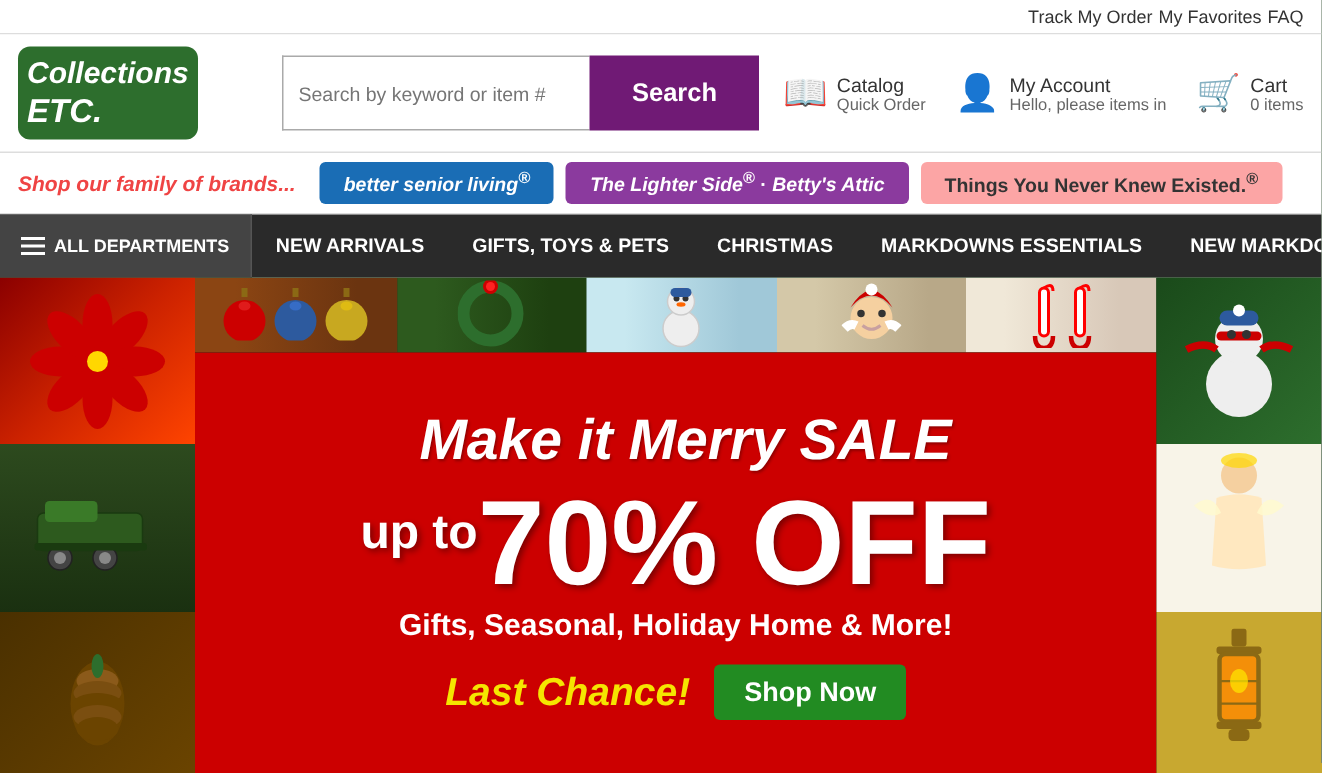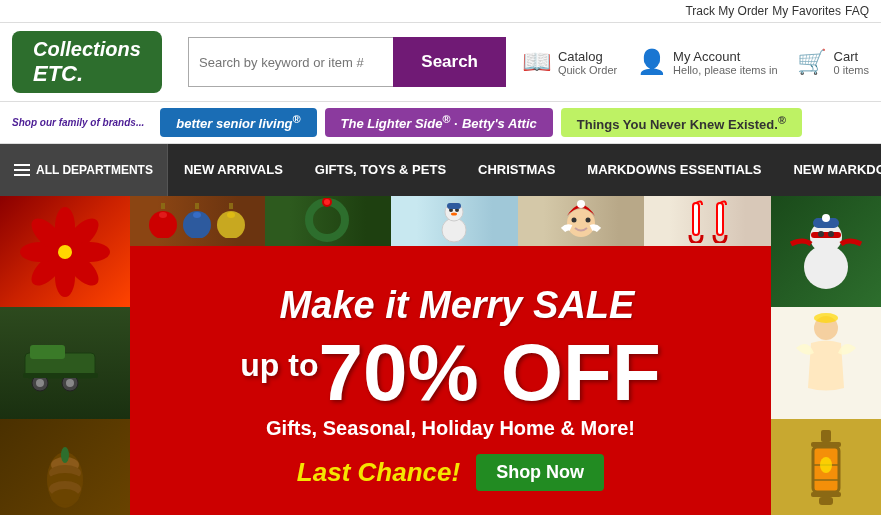--- a/index.html
+++ b/index.html
@@ -31,21 +31,21 @@
       background: #fff;
     }
 
     .logo-area {
       width: 160px;
       flex-shrink: 0;
     }
     .logo-box {
       background: #2d6e2d;
       border-radius: 8px;
-      padding: 6px 21px;
+      padding: 6px 6px;
       display: inline-block;
       color: #fff;
       font-size: 13px;
       font-weight: bold;
       line-height: 1.2;
     }
     .logo-box .collections {
       font-size: 20px;
       font-style: italic;
       color: #fff;
@@ -108,46 +108,46 @@
     
     .brand-strip {
       display: flex;
       align-items: center;
       padding: 6px 12px;
       background: #fff;
       border-bottom: 1px solid #ddd;
       gap: 8px;
     }
     .brand-strip-label {
-      color: #4c1d95;
-      font-size: 10px;
+      color: #ef4444;
+      font-size: 14px;
       font-style: italic;
       font-weight: bold;
       margin-right: 8px;
       white-space: nowrap;
     }
     .brand-tag {
       padding: 5px 16px;
       border-radius: 4px;
       font-size: 13px;
       font-weight: bold;
       color: #fff;
       cursor: pointer;
       white-space: nowrap;
     }
     .brand-tag.blue { background: #1a6db5; font-style: italic; }
     .brand-tag.purple { background: #8b3a9e; }
-    .brand-tag.yellow { background: #bef264; color: #333; }
+    .brand-tag.yellow { background: #fca5a5; color: #333; }
 
     
     .nav-bar {
       background: #2a2a2a;
       display: flex;
       align-items: stretch;
-      height: 52px;
+      height: 42px;
     }
     .nav-menu-btn {
       background: #444;
       color: #fff;
       display: flex;
       align-items: center;
       padding: 0 14px;
       font-size: 12px;
       font-weight: bold;
       gap: 6px;

